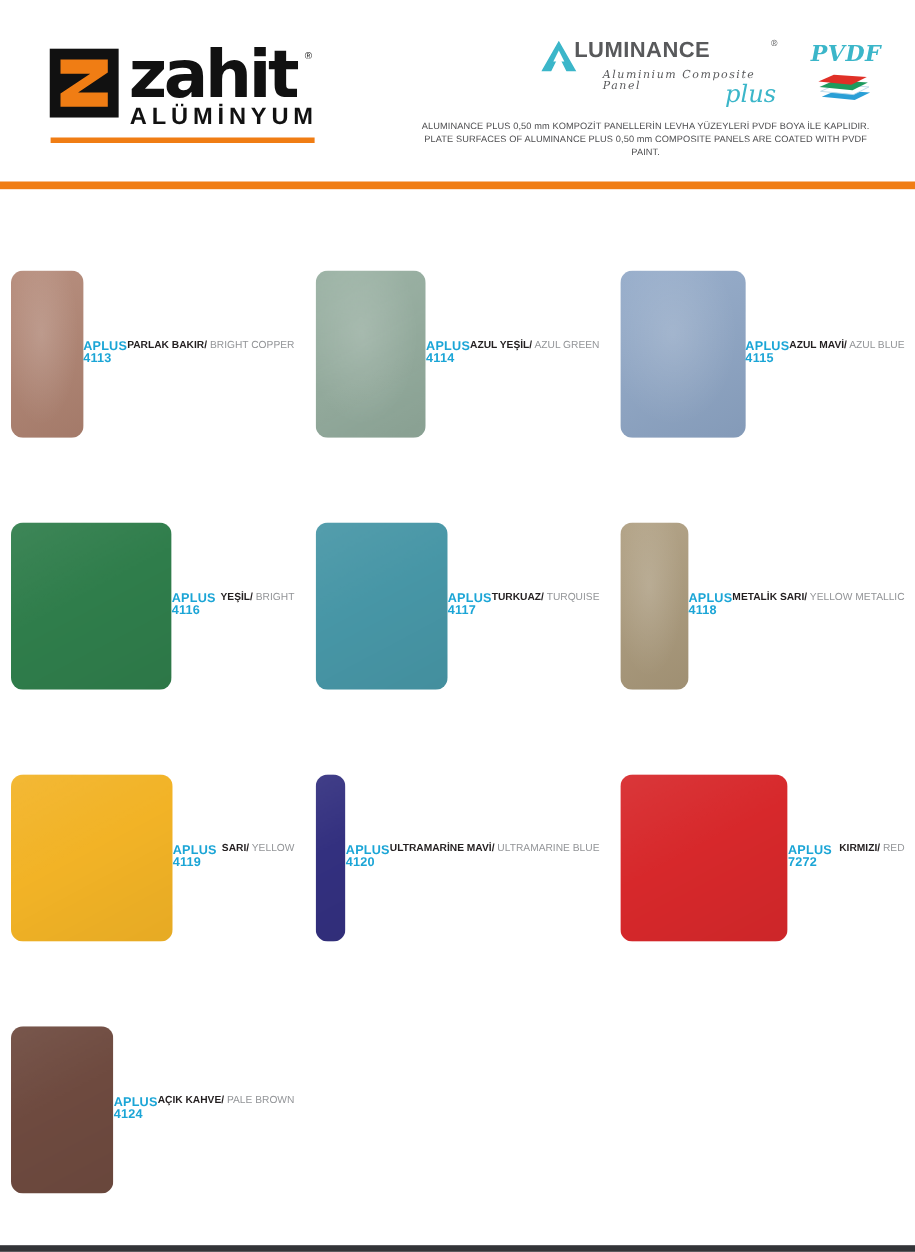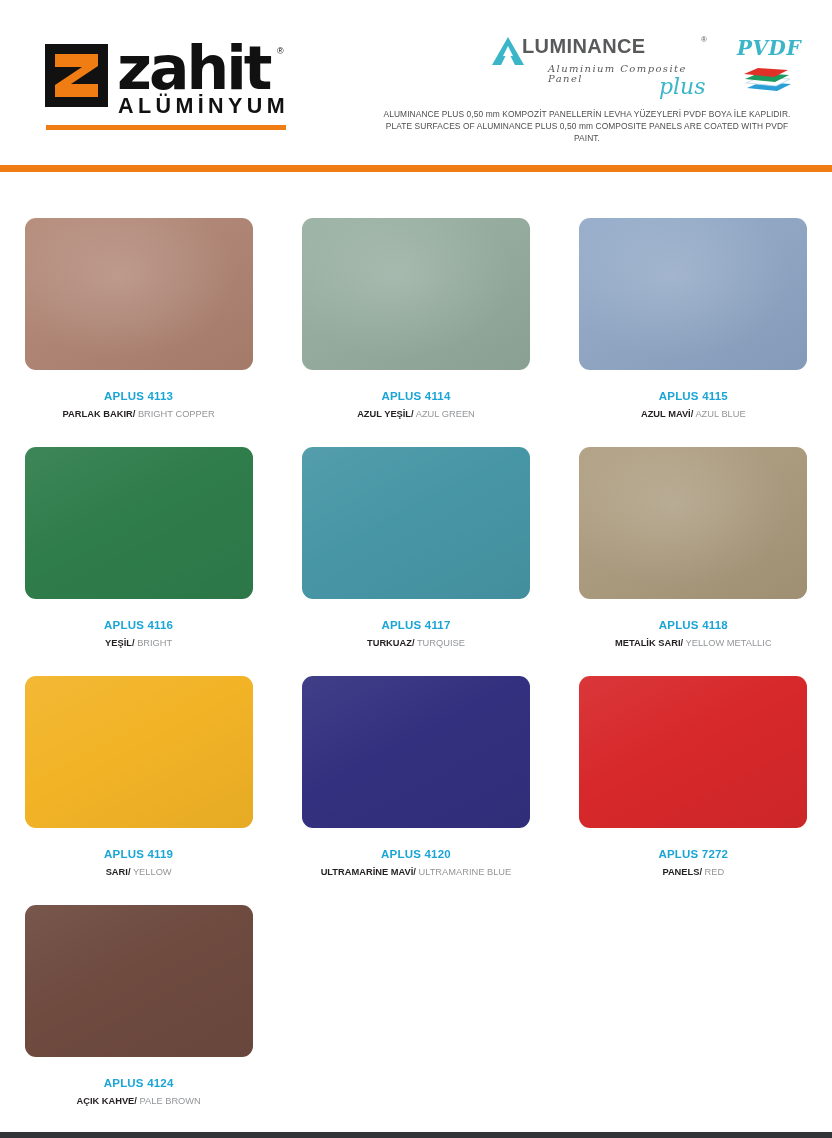--- a/index.html
+++ b/index.html
@@ -187,21 +187,21 @@
     top: 196px;
     width: 832px;
     display: grid;
     grid-template-columns: repeat(3, 1fr);
     grid-auto-rows: 229px;
     justify-items: center;
   }
   .cell {
     width: 258px;
     display: flex;
-    flex-direction: column;
+    flex-direction: row;
     align-items: center;
   }
   .chip {
     width: 228px;
     height: 152px;
     border-radius: 11px;
     margin-top: 22px;
   }
   .chip-code {
     margin-top: 21px;
@@ -353,21 +353,21 @@
     <div class="chip-names">
       <span class="name-tr">ULTRAMARİNE MAVİ</span><span class="name-sep">/</span> <span class="name-en">ULTRAMARINE BLUE</span>
     </div>
   </div>
 
 
   <div class="cell">
     <div class="chip" title="APLUS 4122 KIRMIZI / RED" style="background: linear-gradient(152deg, rgba(255, 255, 255, 0.07) 0%, rgba(255, 255, 255, 0) 45%, rgba(0, 0, 0, 0.05) 100%), rgb(215, 40, 43);"></div>
     <div class="chip-code">APLUS 7272</div>
     <div class="chip-names">
-      <span class="name-tr">PANELS</span><span class="name-sep">/</span> <span class="name-en">RED</span>
+      <span class="name-tr">KIRMIZI</span><span class="name-sep">/</span> <span class="name-en">RED</span>
     </div>
   </div>
 
 
   <div class="cell">
     <div class="chip" title="APLUS 4124 AÇIK KAHVE / PALE BROWN" style="background: linear-gradient(152deg, rgba(255, 255, 255, 0.07) 0%, rgba(255, 255, 255, 0) 45%, rgba(0, 0, 0, 0.05) 100%), rgb(110, 74, 63);"></div>
     <div class="chip-code">APLUS 4124</div>
     <div class="chip-names">
       <span class="name-tr">AÇIK KAHVE</span><span class="name-sep">/</span> <span class="name-en">PALE BROWN</span>
     </div>

